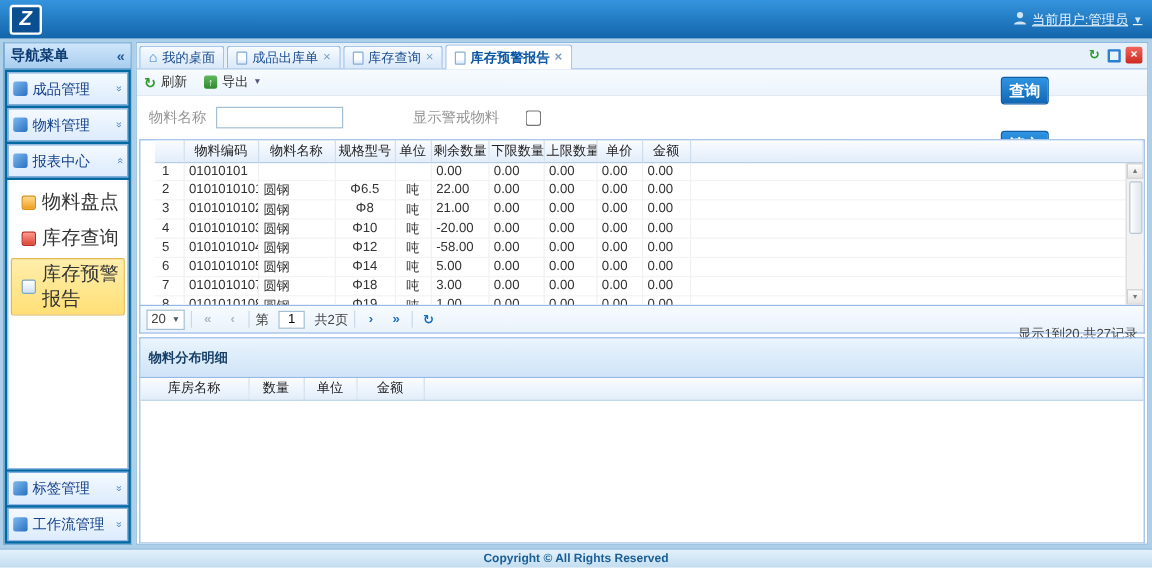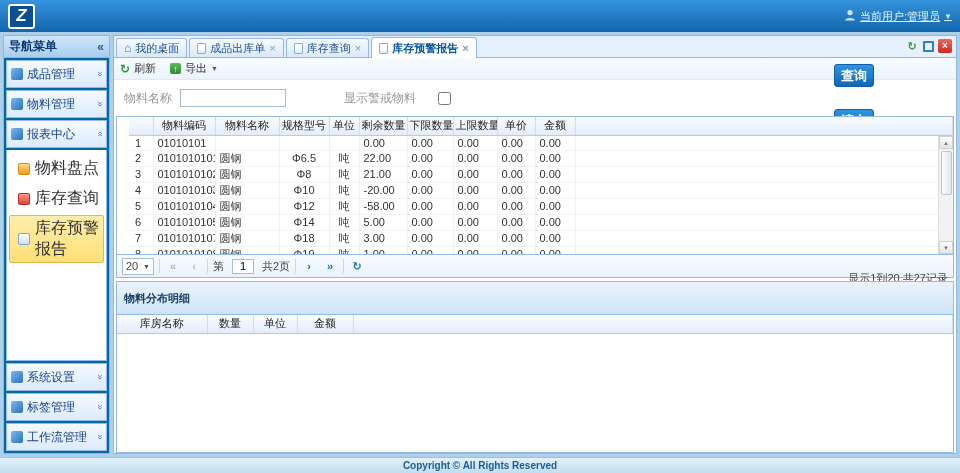--- a/index.html
+++ b/index.html
@@ -143,25 +143,20 @@
             <span>物料盘点</span>
           </div>
           <div class="acc-item">
             <span class="item-icon icon-red"></span>
             <span>库存查询</span>
           </div>
           <div class="acc-item selected">
             <span class="item-icon icon-doc"></span>
             <span>库存预警报告</span>
           </div>
-        </div>
-        <div class="acc-group">
-          <span class="mod-icon"></span>
-          <span>系统设置</span>
-          <span class="chev">»</span>
         </div>
         <div class="acc-group">
           <span class="mod-icon"></span>
           <span>标签管理</span>
           <span class="chev">»</span>
         </div>
         <div class="acc-group">
           <span class="mod-icon"></span>
           <span>工作流管理</span>
           <span class="chev">»</span>

